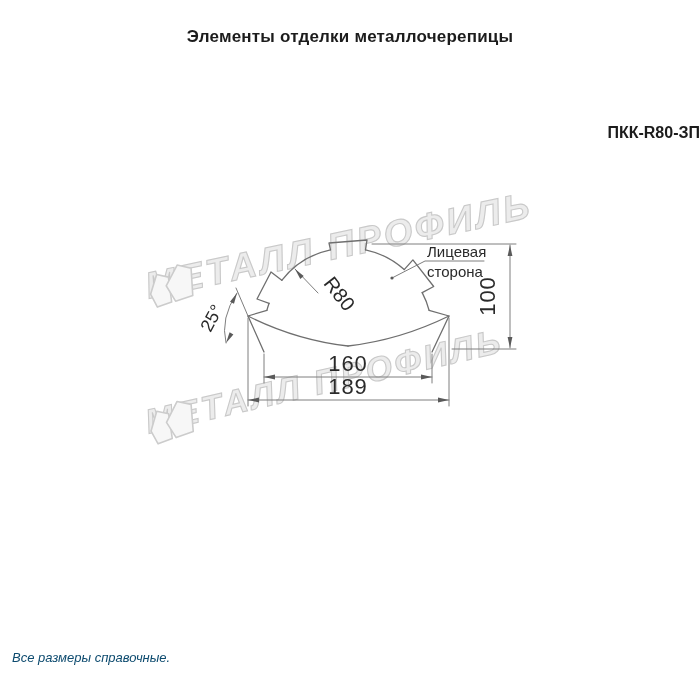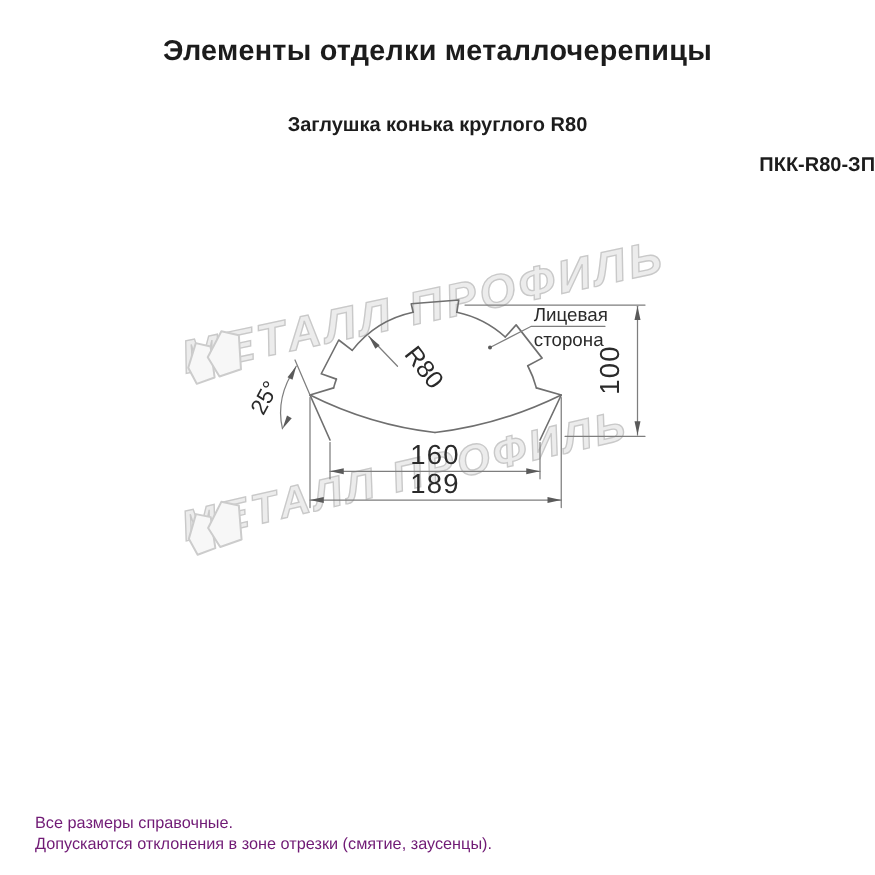--- a/index.html
+++ b/index.html
@@ -1,22 +1,22 @@
 <!DOCTYPE html>
 <html><head>
 <meta charset="utf-8">
 <style>
   html,body{margin:0;padding:0;background:#ffffff;}
   #page{position:relative;width:700px;height:700px;background:#ffffff;overflow:hidden;
         font-family:"Liberation Sans",sans-serif;color:#1c1c1c;}
   .hdr{position:absolute;left:0;right:0;text-align:center;font-weight:bold;}
-  #title{top:27px;font-size:23px;letter-spacing:0.2px;}
+  #title{top:27px;font-size:17px;letter-spacing:0.2px;}
   #subtitle{top:92px;font-size:16px;}
   #model{top:124px;font-size:16px;text-align:right;}
-  .note{position:absolute;left:28px;font-size:13px;color:#701a75;}
+  .note{position:absolute;left:12px;font-size:13px;color:#0c4a6e;font-style:italic;}
   #note1{top:650px;}
   #note2{top:667px;}
   svg{position:absolute;left:0;top:0;z-index:2;}
   .wm{position:absolute;z-index:1;display:flex;align-items:center;gap:9px;
       white-space:nowrap;font-weight:bold;font-style:italic;
       color:#ececec;-webkit-text-stroke:1.1px #c9c9c9;letter-spacing:3px;
       transform-origin:0 50%;}
   #wm1{left:146px;top:266px;font-size:37px;transform:rotate(-12deg);}
   #wm2{left:146px;top:403px;font-size:34px;transform:rotate(-13deg);}
   .wmlogo{flex:0 0 auto;}
@@ -40,21 +40,20 @@
     <svg class="wmlogo" width="56" height="46" viewBox="0 0 56 46">
       <g fill="#f7f7f7" stroke="#cccccc" stroke-width="1.6" stroke-linejoin="round">
         <polygon points="3,29 13,11 24,16 22,41 7,43"></polygon>
         <polygon points="20,24 35,6 48,12 44,39 26,41"></polygon>
       </g>
     </svg>
     <span>МЕТАЛЛ ПРОФИЛЬ</span>
   </div>
 
   <div class="hdr" id="title">Элементы отделки металлочерепицы</div>
-  <div class="hdr" id="subtitle">Заглушка конька круглого R80</div>
   <div class="hdr" id="model">ПКК-R80-ЗП</div>
 
   <svg width="700" height="700" viewBox="0 0 700 700">
 
     <g stroke="#6f6f6f" stroke-width="1.3" fill="none" stroke-linejoin="round" stroke-linecap="round">
 
       <path d="M 429.1,310.3 A 84,84 0 0 0 422.2,292.6"></path>
       <path d="M 404.2,269.6 A 84,84 0 0 0 365.5,249.8"></path>
       <path d="M 330.5,249.8 A 84,84 0 0 0 281.8,280.3"></path>
       <path d="M 269.1,303.3 A 84,84 0 0 0 266.9,310.3"></path>
@@ -107,14 +106,13 @@
     <text x="348" y="371" text-anchor="middle" font-size="22" letter-spacing="1">160</text>
     <text x="348" y="394" text-anchor="middle" font-size="22" letter-spacing="1">189</text>
     <text transform="translate(495,296) rotate(-90)" text-anchor="middle" font-size="22" letter-spacing="1">100</text>
     <text transform="translate(334,298) rotate(52)" text-anchor="middle" font-size="20">R80</text>
     <text transform="translate(217,321) rotate(-62)" text-anchor="middle" font-size="18">25°</text>
     <text x="427" y="257" font-size="15">Лицевая</text>
     <text x="427" y="277" font-size="15">сторона</text>
   </svg>
 
   <div class="note" id="note1">Все размеры справочные.</div>
-  <div class="note" id="note2">Допускаются отклонения в зоне отрезки (смятие, заусенцы).</div>
 </div>
 
 </body></html>

